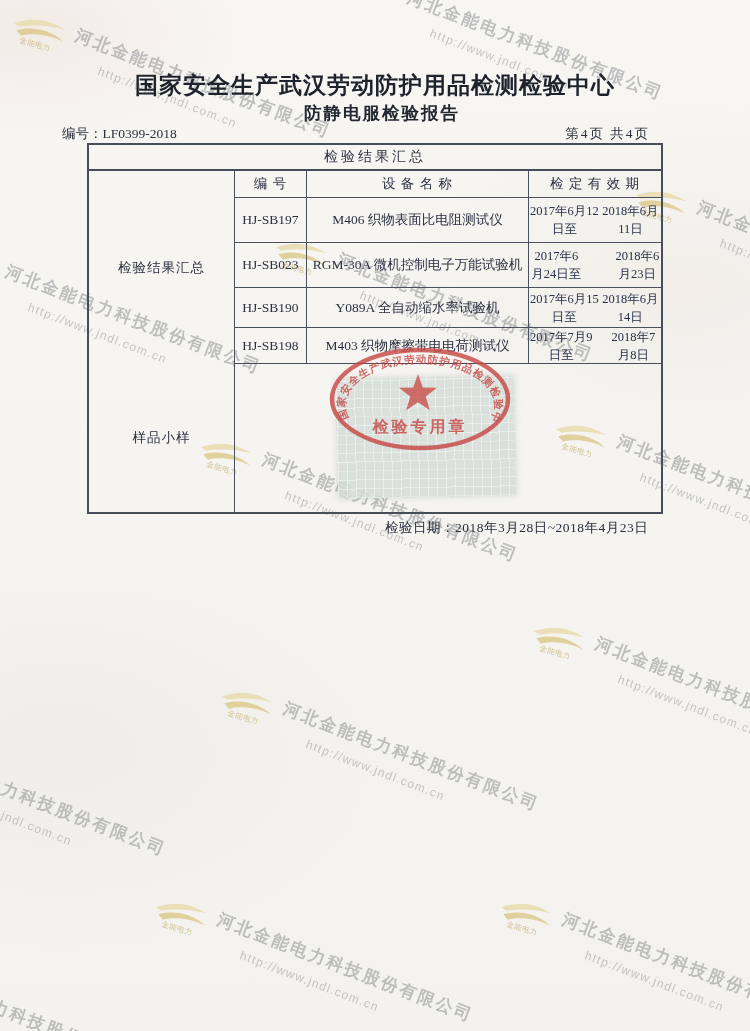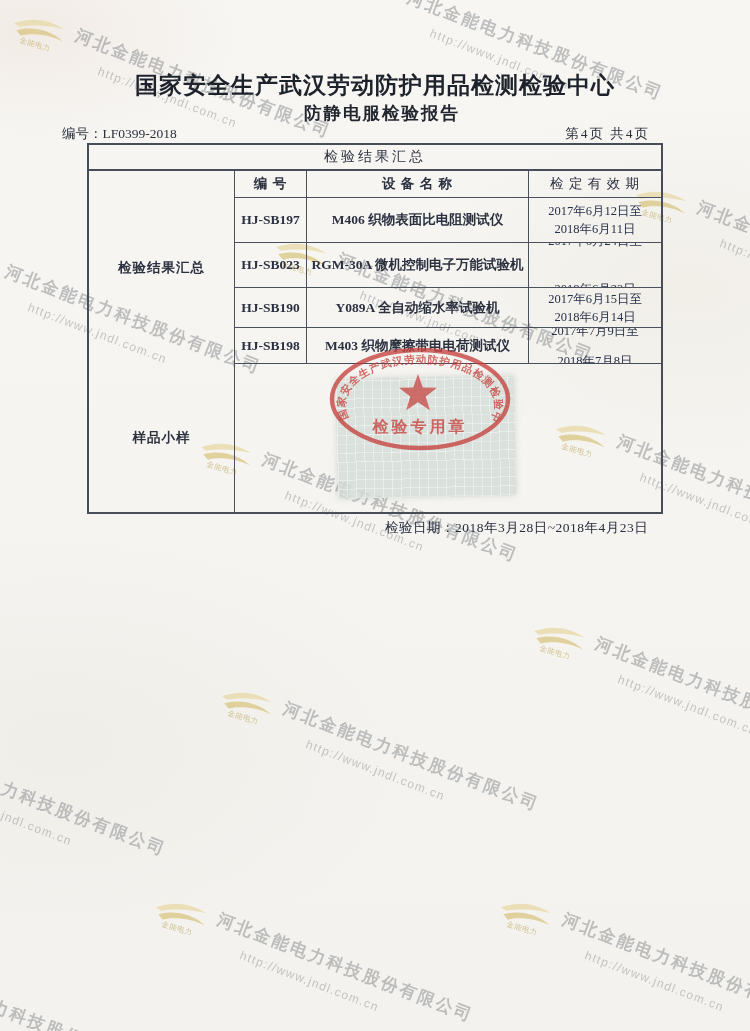--- a/index.html
+++ b/index.html
@@ -34,28 +34,28 @@
     position:absolute;left:87px;top:143px;width:572px;z-index:2;
     display:grid;
     grid-template-columns:146px 72px 222px 132px;
     grid-template-rows:26px 27px 45px 45px 40px 36px 148px;
     border:2px solid #474d59;box-sizing:content-box;
     color:#2c3140;
   }
   .cell{display:flex;align-items:center;justify-content:center;text-align:center;
     font-size:13.5px;overflow:hidden;}
   .bb{border-bottom:1px solid #4a505c;}
-  .br{border-right:1px solid #4a505c;font-weight:bold;}
+  .br{border-right:1px solid #4a505c;}
   .tTitle{grid-area:1/1/2/5;border-bottom:2px solid #474d59;letter-spacing:3px;font-size:14px;}
   .gLabel{grid-area:2/1/7/2;letter-spacing:1px;}
   .hNo{grid-area:2/2/3/3;letter-spacing:1px;}
   .hDev{grid-area:2/3/3/4;letter-spacing:1px;}
   .hVal{grid-area:2/4/3/5;letter-spacing:1px;}
   .no{font-family:"Liberation Serif","DejaVu Serif",serif;}
-  .valid{flex-direction:column;font-size:12.5px;line-height:18px;color:#273049;}
+  .valid{flex-direction:row;font-size:12.5px;line-height:18px;color:#273049;}
   .r6{border-bottom:1.5px solid #474d59;}
   .sLabel{grid-area:7/1/8/2;letter-spacing:1px;}
   .sArea{grid-area:7/2/8/5;}
   
   #fabric-swatch{
     position:absolute;left:337px;top:377px;width:178px;height:120px;z-index:3;
     background-color:rgba(212,221,216,.82);
     background-image:
       repeating-linear-gradient(0deg, rgba(255,255,255,.40) 0 1px, transparent 1px 9px),
       repeating-linear-gradient(90deg, rgba(255,255,255,.40) 0 1px, transparent 1px 9px),

